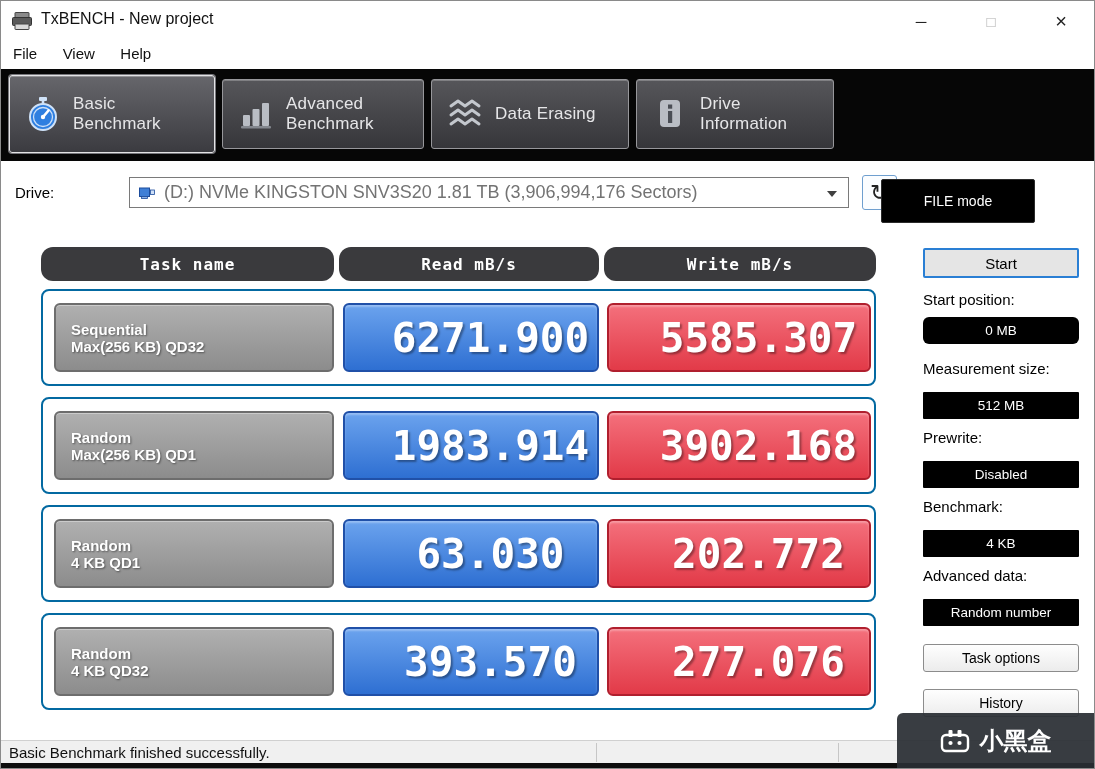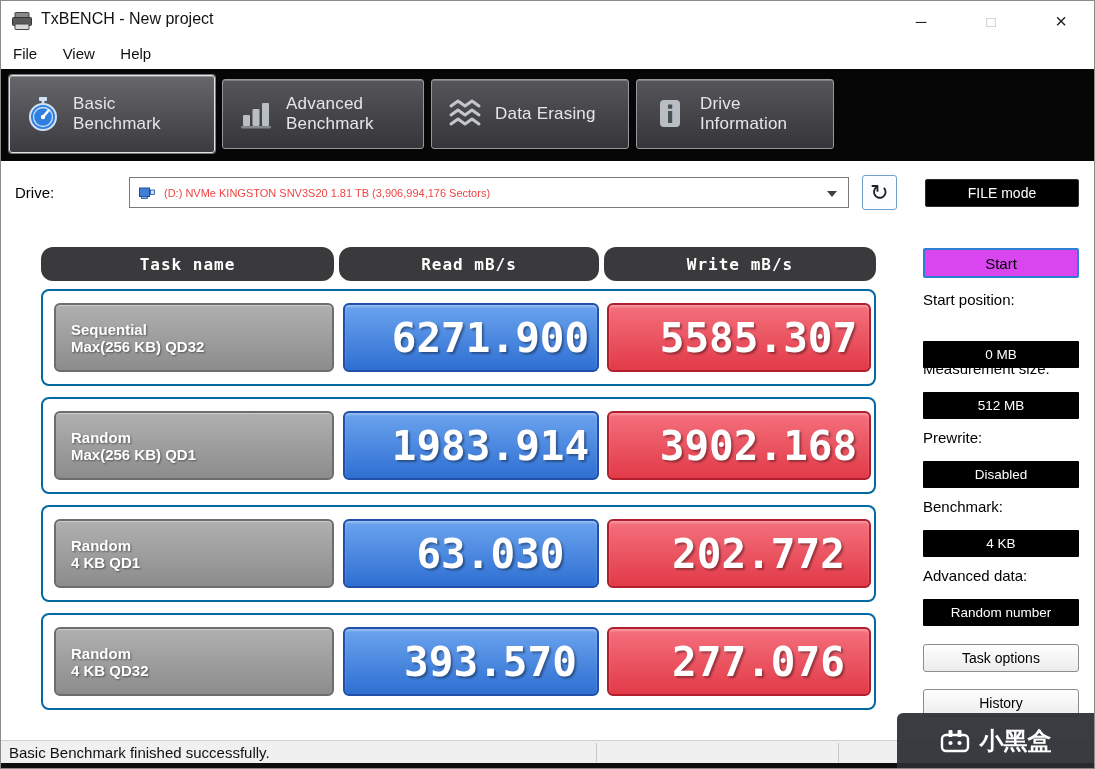--- a/index.html
+++ b/index.html
@@ -28,43 +28,43 @@
   .tab-icon svg{width:100%;height:100%;}
   .tab-label{margin-left:12px;font-size:17px;line-height:1.2;letter-spacing:.2px;}
   .tab-label span{display:block;}
 
   
   .drive-row{position:absolute;top:160px;left:0;width:100%;height:56px;background:#fff;}
   .drive-label{position:absolute;left:14px;top:23px;font-size:15px;color:#000;}
   .drive-combo{position:absolute;left:128px;top:16px;width:720px;height:31px;background:#fff;border:1px solid #7a7a7a;display:flex;align-items:center;}
   .drive-icon{margin-left:7px;width:20px;height:20px;flex:0 0 20px;}
   .drive-icon svg{width:100%;height:100%;}
-  .drive-text{margin-left:7px;font-size:11px;color:#ef4444;white-space:nowrap;overflow:hidden;}
+  .drive-text{margin-left:7px;font-size:18px;color:#737373;white-space:nowrap;overflow:hidden;}
   .combo-arrow{position:absolute;right:11px;top:13px;width:0;height:0;border-left:5px solid transparent;border-right:5px solid transparent;border-top:6px solid #404040;}
   .refresh-btn{position:absolute;left:861px;top:14px;width:35px;height:35px;border:1px solid #6f9fcf;border-radius:3px;background:#fbfdff;display:flex;align-items:center;justify-content:center;}
   .refresh-glyph{font-family:"DejaVu Sans",sans-serif;font-size:22px;color:#222;line-height:1;}
-  .file-mode-btn{position:absolute;left:924px;top:18px;width:154px;height:28px;background:#000;border:1px solid #2b2b2b;border-radius:2px;color:#fff;font-size:14px;display:flex;align-items:center;justify-content:center;}
+  .file-mode-btn{position:absolute;left:880px;top:18px;width:154px;height:44px;background:#000;border:1px solid #2b2b2b;border-radius:2px;color:#fff;font-size:14px;display:flex;align-items:center;justify-content:center;}
 
   
   .th{position:absolute;top:246px;height:34px;background:#3a3a3d;color:#fff;border-radius:12px;display:flex;align-items:center;justify-content:center;font-family:"DejaVu Sans Mono",monospace;font-weight:bold;font-size:16px;letter-spacing:1px;}
   .th-task{left:40px;width:293px;}
   .th-read{left:338px;width:260px;}
   .th-write{left:603px;width:272px;text-align:right;}
 
   
   #rows{position:absolute;left:40px;top:288px;width:835px;}
   .row{position:relative;height:97px;margin-bottom:11px;border:2px solid #0369a1;border-radius:8px;background:#fff;}
   .task-btn{position:absolute;left:11px;top:12px;width:280px;height:69px;background:linear-gradient(180deg,#b0b0b0,#8c8c8c);border:2px solid #6d6d6d;border-radius:6px;color:#fff;font-size:15px;font-weight:bold;display:flex;flex-direction:column;justify-content:center;padding-left:15px;text-shadow:1px 1px 2px rgba(0,0,0,.45);box-shadow:inset 0 1px 0 rgba(255,255,255,.35);}
   .val-btn{position:absolute;top:12px;height:69px;border-radius:6px;color:#fff;font-family:"DejaVu Sans Mono",monospace;font-weight:bold;font-size:41px;display:flex;align-items:center;justify-content:center;text-shadow:2px 2px 2px rgba(0,0,0,.35);box-shadow:inset 0 2px 2px rgba(255,255,255,.3);padding-left:39px;}
   .val-btn.read{left:300px;width:256px;border:2px solid #2050a8;}
   .val-btn.write{left:564px;width:264px;border:2px solid #b01f2e;}
 
   
   #sidebar{position:absolute;left:922px;top:0;width:156px;height:769px;}
-  .start-btn{position:absolute;top:247px;left:0;width:156px;height:30px;background:#d946ef;border:2px solid #2a7fd4;border-radius:2px;display:flex;align-items:center;justify-content:center;font-size:15px;color:#000;}
+  .start-btn{position:absolute;top:247px;left:0;width:156px;height:30px;background:#e5e5e5;border:2px solid #2a7fd4;border-radius:2px;display:flex;align-items:center;justify-content:center;font-size:15px;color:#000;}
   .sb-label{position:absolute;left:0;font-size:15px;color:#000;white-space:nowrap;}
   .sb-field{position:absolute;left:0;width:156px;height:27px;background:#000;color:#fff;font-size:13.5px;display:flex;align-items:center;justify-content:center;border-radius:1px;}
   .sb-btn{position:absolute;left:0;width:156px;height:28px;background:linear-gradient(180deg,#fefefe,#ececec);border:1px solid #8c8c8c;border-radius:3px;display:flex;align-items:center;justify-content:center;font-size:14px;color:#000;}
 
   
   .statusbar{position:absolute;top:739px;left:0;width:100%;height:23px;background:#f0f0f0;border-top:1px solid #d0d0d0;}
   .status-text{position:absolute;left:8px;top:3px;font-size:15px;color:#111;}
   .status-sep{position:absolute;top:2px;height:19px;width:1px;background:#c6c6c6;}
   .sep1{left:595px;}
   .sep2{left:837px;}
@@ -203,21 +203,21 @@
           <span>4 KB QD32</span>
         </div>
         <div class="val-btn read" style="background:linear-gradient(180deg,#6ba3ee,#2e6fd2)">393.570</div>
         <div class="val-btn write" style="background:linear-gradient(180deg,#f4707c,#e23a48)">277.076</div>
       </div>
     </div>
 
   <div id="sidebar">
     <div class="start-btn" style="border-color: rgb(42, 127, 212);">Start</div>
   <div class="sb-label" style="top: 290px;">Start position:</div>
-      <div class="sb-field" style="top: 340px;">0 MB</div>
+      <div class="sb-field" style="top: 316px; border-radius: 6px;">0 MB</div>
       <div class="sb-label" style="top: 359px;">Measurement size:</div>
       <div class="sb-field" style="top: 391px;">512 MB</div>
       <div class="sb-label" style="top: 428px;">Prewrite:</div>
       <div class="sb-field" style="top: 460px;">Disabled</div>
       <div class="sb-label" style="top: 497px;">Benchmark:</div>
       <div class="sb-field" style="top: 529px;">4 KB</div>
       <div class="sb-label" style="top: 566px;">Advanced data:</div>
       <div class="sb-field" style="top: 598px;">Random number</div>
       <div class="sb-btn" style="top: 643px;">Task options</div>
       <div class="sb-btn" style="top: 688px;">History</div>

